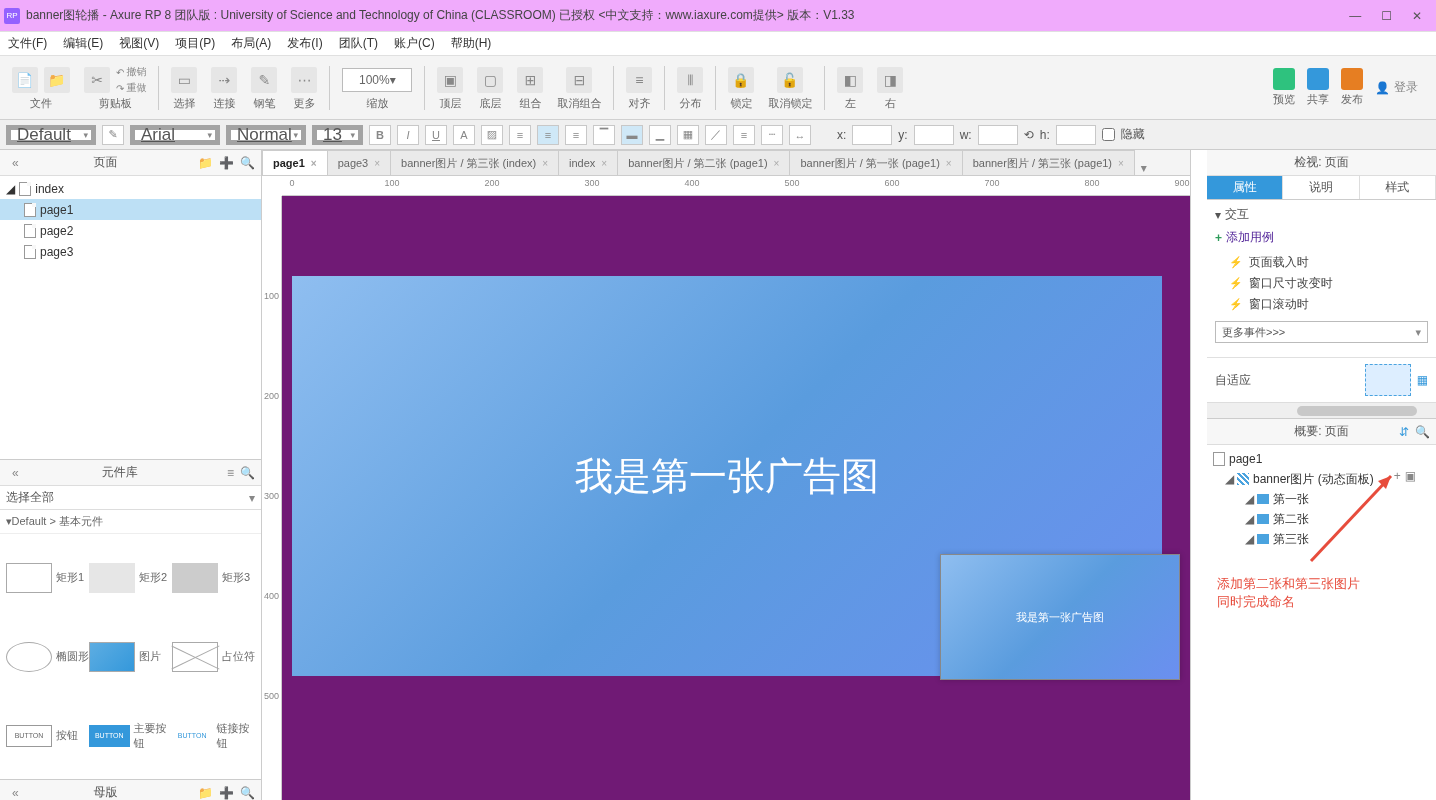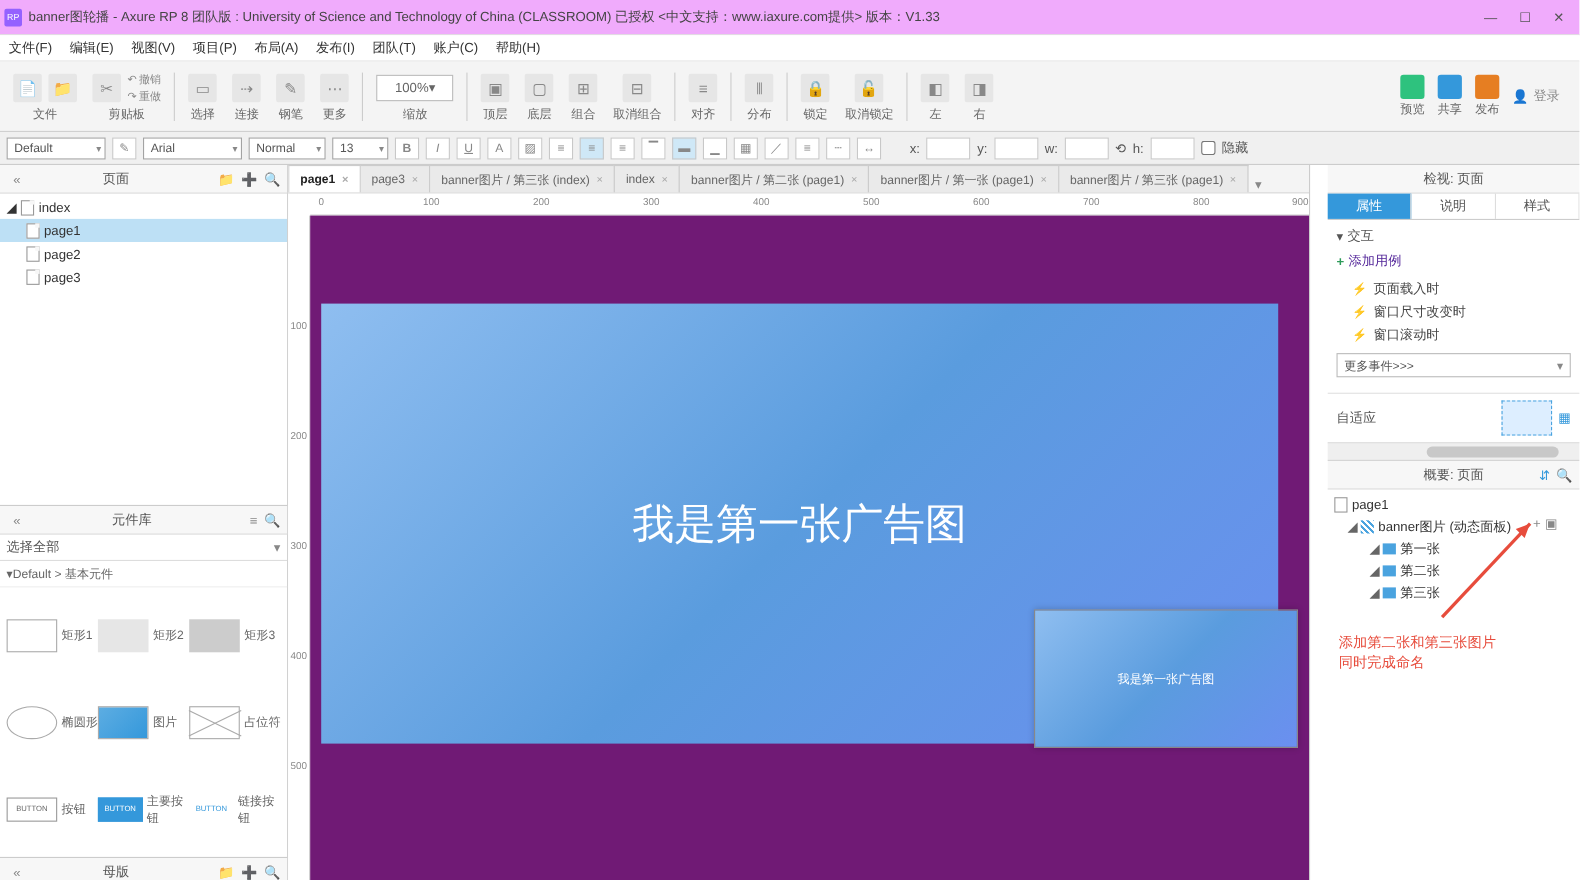--- a/index.html
+++ b/index.html
@@ -16,21 +16,21 @@
 .tool-icon { width: 26px; height: 26px; background: #e6e6e6; border-radius:2px; display:flex; align-items:center; justify-content:center; color:#888; font-size:14px;}
 .tool-sep { width:1px; height:44px; background:#ccc; margin:0 4px;}
 .zoom-box { width:70px; height:24px; border:1px solid #bbb; background:#fff; display:flex; align-items:center; justify-content:center; font-size:12px;}
 .toolbar-right { margin-left:auto; display:flex; gap:12px; padding-right:12px; align-items:center;}
 .tb-btn { display:flex; flex-direction:column; align-items:center; font-size:11px; color:#666; gap:2px;}
 .tb-ico { width:22px; height:22px; background:#ccc; border-radius:3px;}
 .tb-ico.green{background:#2ec27e;}
 .tb-ico.blue{background:#3498db;}
 .tb-ico.orange{background:#e67e22;}
 .format-bar { height: 30px; background: #f0f0f0; border-bottom: 1px solid #ccc; display:flex; align-items:center; gap:6px; padding:0 6px; font-size:12px; color:#555;}
-.fb-select { height:20px; border:1px solid #a3a3a3; background:#fff; padding:0 14px 0 6px; font-size:11px; display:flex; align-items:center; position:relative;}
+.fb-select { height:20px; border:5px solid #a3a3a3; background:#fff; padding:0 14px 0 6px; font-size:17px; display:flex; align-items:center; position:relative;text-decoration:underline;}
 .fb-select::after{content:"▾"; position:absolute; right:3px; font-size:9px; color:#888;}
 .fb-btn { width:22px; height:20px; border:1px solid #c8c8c8; background:#fff; display:flex; align-items:center; justify-content:center; font-size:11px; color:#888;}
 .fb-btn.active{background:#cfe8f7;}
 .main { display:flex; height: calc(100vh - 26px - 24px - 64px - 30px); }
 .left-col { width:262px; display:flex; flex-direction:column; border-right:1px solid #ccc;}
 .panel-header { height:26px; display:flex; align-items:center; padding:0 6px; color:#555; background:#f7f7f7; border-bottom:1px solid #ddd; font-size:12px;}
 .panel-header .spacer{flex:1;}
 .panel-header .pctrl{ margin-left:6px; color:#888; font-size:12px;}
 .pages-panel { flex:0 0 310px; display:flex; flex-direction:column; border-bottom:1px solid #ccc;}
 .tree { flex:1; overflow:auto; padding:2px 0;}
@@ -269,21 +269,21 @@
         <span>👤</span>
         <span>登录</span>
       </div>
   </div>
 </div>
 
 <div class="format-bar">
   <div class="fb-select" style="width:90px">Default</div>
   <div class="fb-btn">✎</div>
   <div class="fb-select" style="width:90px">Arial</div>
-  <div class="fb-select" style="width:70px">Normal</div>
+  <div class="fb-select" style="width:80px">Normal</div>
   <div class="fb-select" style="width:51px">13</div>
   <div class="fb-btn">
       <b>B</b>
     </div>
   <div class="fb-btn">
       <i>I</i>
     </div>
   <div class="fb-btn">
       <u>U</u>
     </div>

